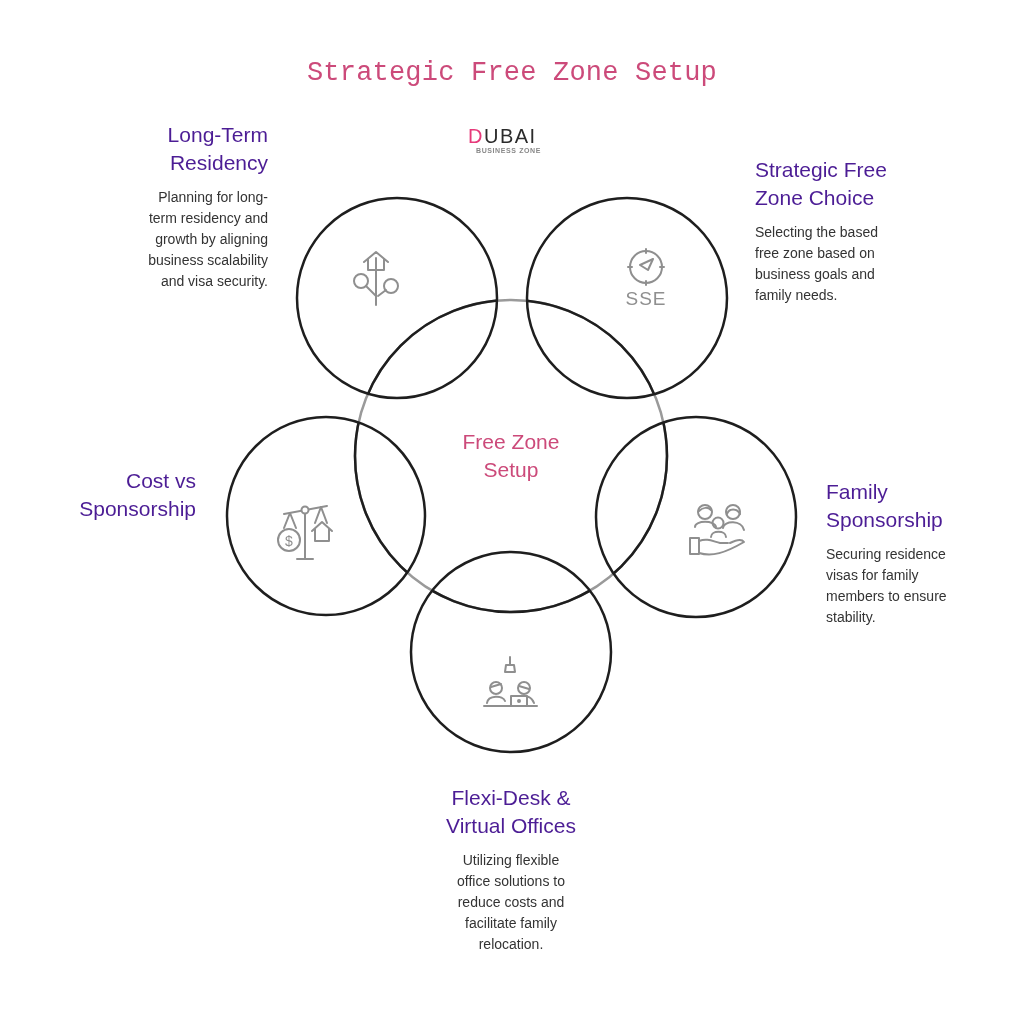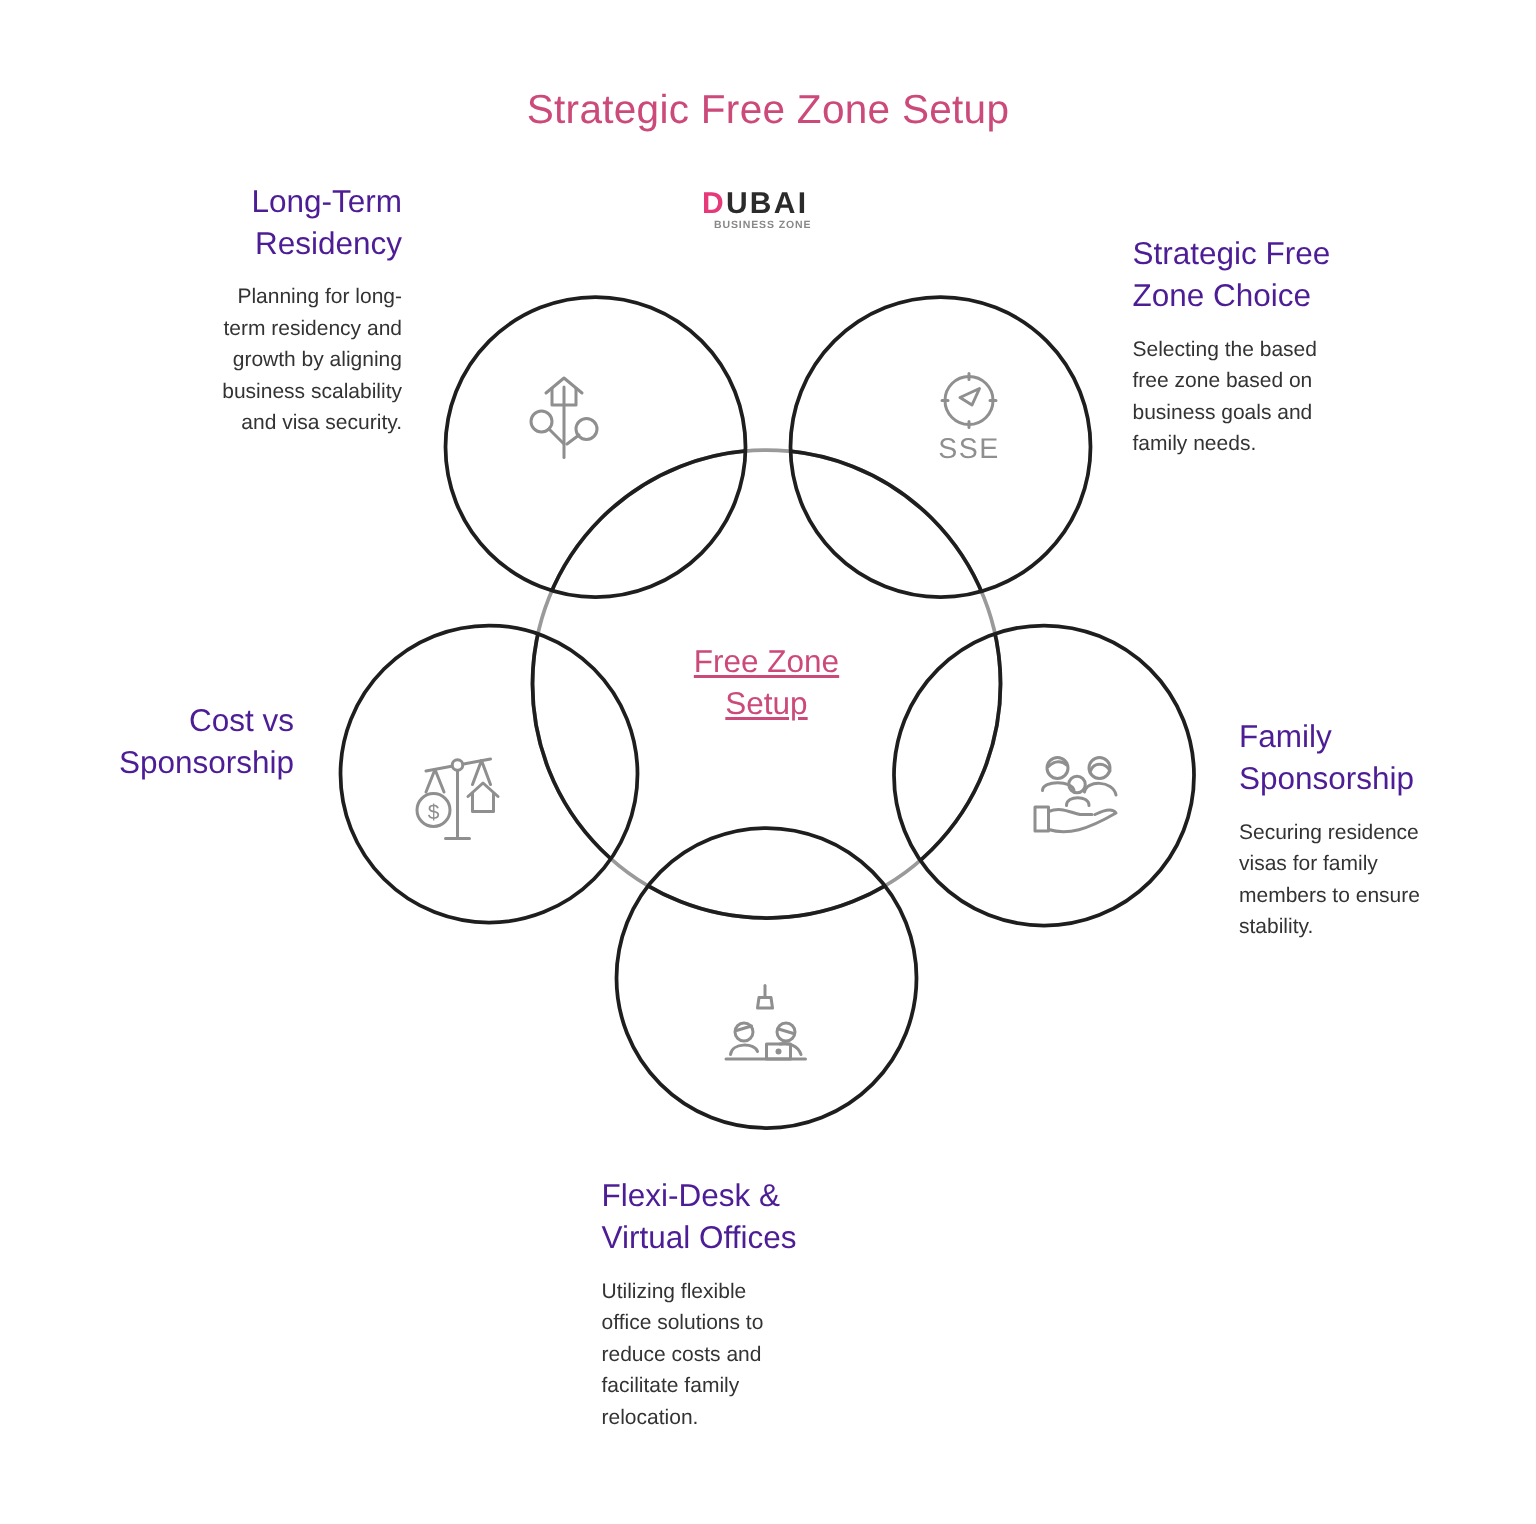--- a/index.html
+++ b/index.html
@@ -1,33 +1,33 @@
 <!DOCTYPE html>
 <html><head>
   <meta charset="utf-8">
   <style>
     html, body { margin: 0; padding: 0; background: #ffffff; }
     body { width: 1024px; height: 1016px; position: relative; overflow: hidden;
            font-family: "Liberation Sans", "DejaVu Sans", sans-serif; }
     .title { position: absolute; left: 0; width: 1024px; top: 58px; text-align: center;
-             font-size: 27px; color: #cc4a7a; letter-spacing: 0.2px; }
+             font-size: 27px; color: #cc4a7a; letter-spacing: 0.2px; font-family: Liberation Mono, monospace; }
     .logo { position: absolute; left: 468px; top: 126px; width: 90px; height: 34px; }
-    .logo-main { position: absolute; left: 0; top: 0; font-size: 20px; font-weight: bold;
+    .logo-main { position: absolute; left: 0; top: 0; font-size: 20px; font-weight: normal;
                  color: #2b2b2b; letter-spacing: 1.5px; line-height: 20px; }
     .logo-main .d { color: #e6397a; }
     .logo-sub { position: absolute; left: 8px; top: 21px; font-size: 7px; font-weight: bold;
                 color: #888; letter-spacing: 0.6px; white-space: nowrap; }
     .diagram { position: absolute; left: 0; top: 0; width: 1024px; height: 1016px; }
     .block { position: absolute; }
     .block h2 { margin: 0; font-weight: normal; font-size: 21px; line-height: 28px; color: #4c1d95; }
     .block p { margin: 10px 0 0 0; font-size: 14px; line-height: 21px; color: #333; }
     .right-align { text-align: right; }
-    .center-align { }
+    .center-align { text-align: center; }
     .center-label { position: absolute; left: 431px; top: 428px; width: 160px; text-align: center;
-                    font-size: 21px; line-height: 28px; color: #cc4a7a; text-decoration: underline; }
+                    font-size: 21px; line-height: 28px; color: #cc4a7a; }
   </style>
 </head>
 <body>
 
 <div class="title">Strategic Free Zone Setup</div>
 
 <div class="logo">
   <div class="logo-main"><span class="d">D</span><span>UBAI</span></div>
   <div class="logo-sub">BUSINESS ZONE</div>
 </div>

